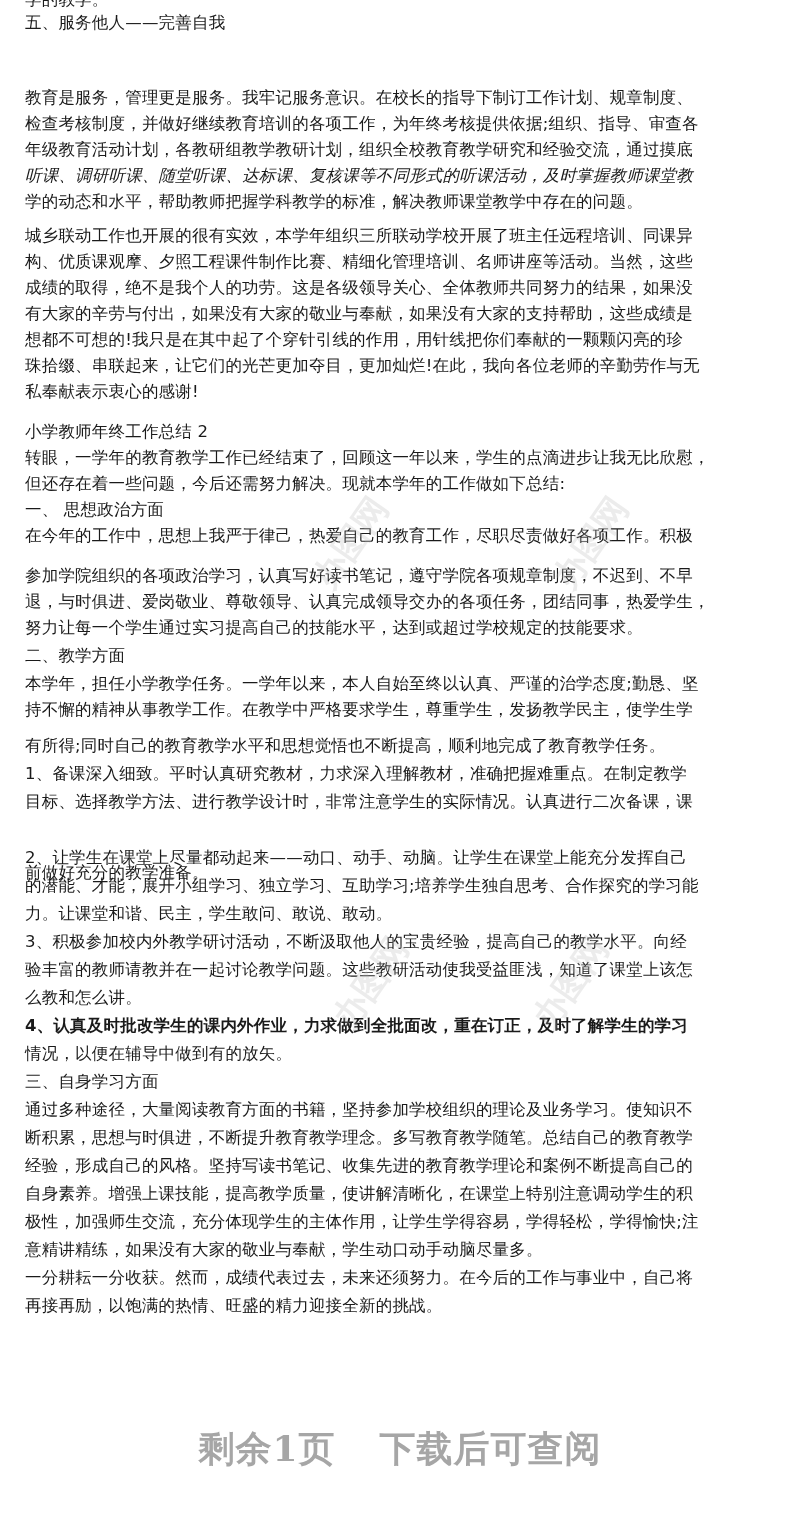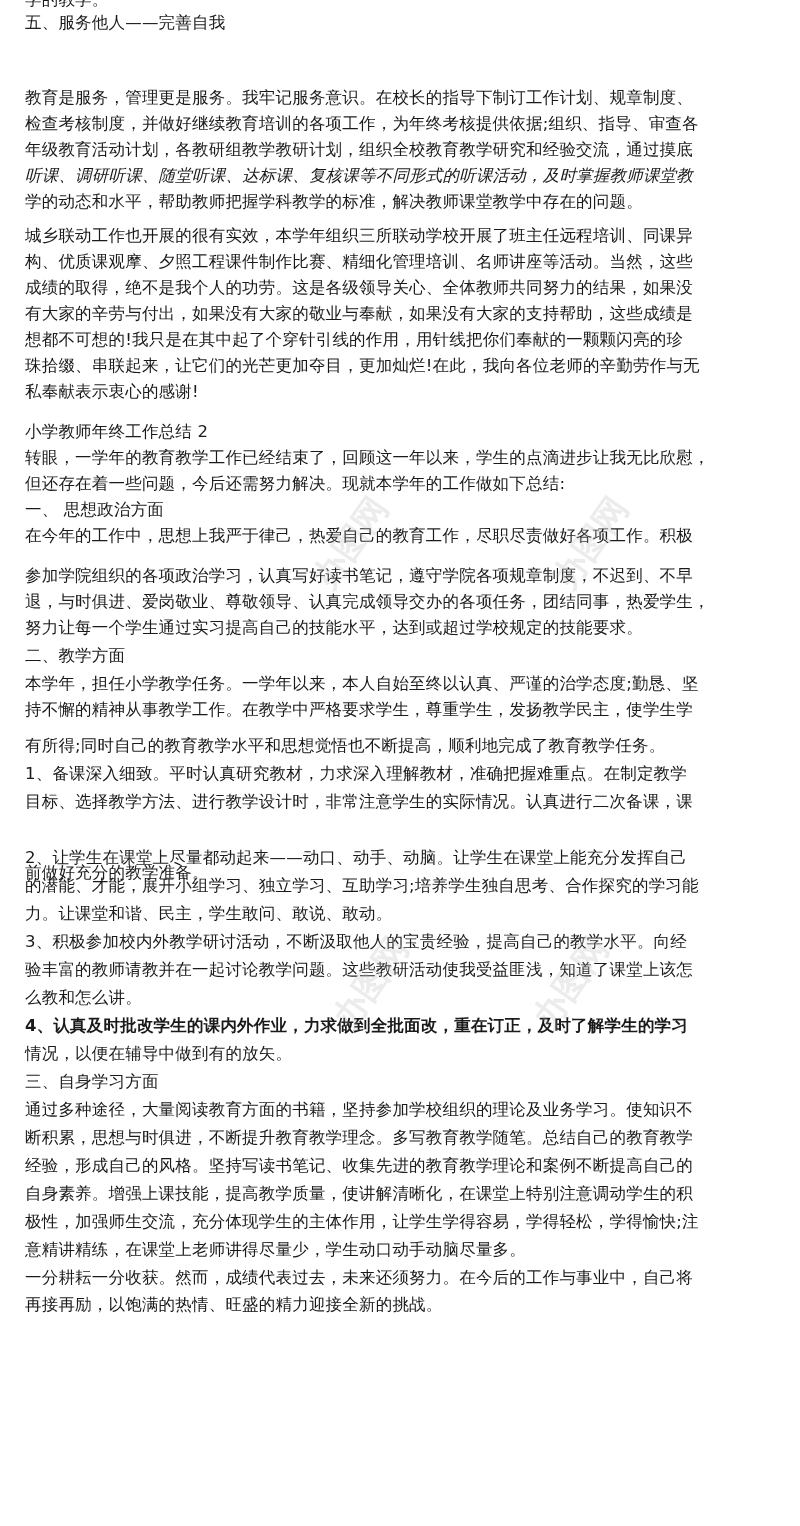--- a/index.html
+++ b/index.html
@@ -58,25 +58,28 @@
       <div class="line" style="top: 960px;">验丰富的教师请教并在一起讨论教学问题。这些教研活动使我受益匪浅，知道了课堂上该怎</div>
       <div class="line" style="top: 988px;">么教和怎么讲。</div>
       <div class="line" style="top: 1016px; font-weight: bold;">4、认真及时批改学生的课内外作业，力求做到全批面改，重在订正，及时了解学生的学习</div>
       <div class="line" style="top: 1044px; text-align: center;">情况，以便在辅导中做到有的放矢。</div>
       <div class="line" style="top: 1072px;">三、自身学习方面</div>
       <div class="line" style="top: 1100px;">通过多种途径，大量阅读教育方面的书籍，坚持参加学校组织的理论及业务学习。使知识不</div>
       <div class="line" style="top: 1128px;">断积累，思想与时俱进，不断提升教育教学理念。多写教育教学随笔。总结自己的教育教学</div>
       <div class="line" style="top: 1156px;">经验，形成自己的风格。坚持写读书笔记、收集先进的教育教学理论和案例不断提高自己的</div>
       <div class="line" style="top: 1184px;">自身素养。增强上课技能，提高教学质量，使讲解清晰化，在课堂上特别注意调动学生的积</div>
       <div class="line" style="top: 1212px;">极性，加强师生交流，充分体现学生的主体作用，让学生学得容易，学得轻松，学得愉快;注</div>
-      <div class="line" style="top: 1240px;">意精讲精练，在课堂上老师讲得尽量少，学生动口动手动脑尽量多。</div>
+      <div class="line" style="top: 1240px;">意精讲精练，如果没有大家的敬业与奉献，学生动口动手动脑尽量多。</div>
       <div class="line" style="top: 1268px;">一分耕耘一分收获。然而，成绩代表过去，未来还须努力。在今后的工作与事业中，自己将</div>
-      <div class="line" style="top: 1296px; font-family: Liberation Mono, monospace;">再接再励，以饱满的热情、旺盛的精力迎接全新的挑战。</div>
+      <div class="line" style="top: 1296px;">再接再励，以饱满的热情、旺盛的精力迎接全新的挑战。</div>
     </div>
 
   <div id="watermarks">
       <div class="watermark" style="left: 300px; top: 520px;">办图网</div>
       <div class="watermark" style="left: 540px; top: 520px;">办图网</div>
       <div class="watermark" style="left: 320px; top: 960px;">办图网</div>
       <div class="watermark" style="left: 520px; top: 960px;">办图网</div>
     </div>
 
+  <div class="banner">
+    <span>剩余1页</span><span class="gap"></span><span>下载后可查阅</span>
+  </div>
 </div>
 
 </body></html>

